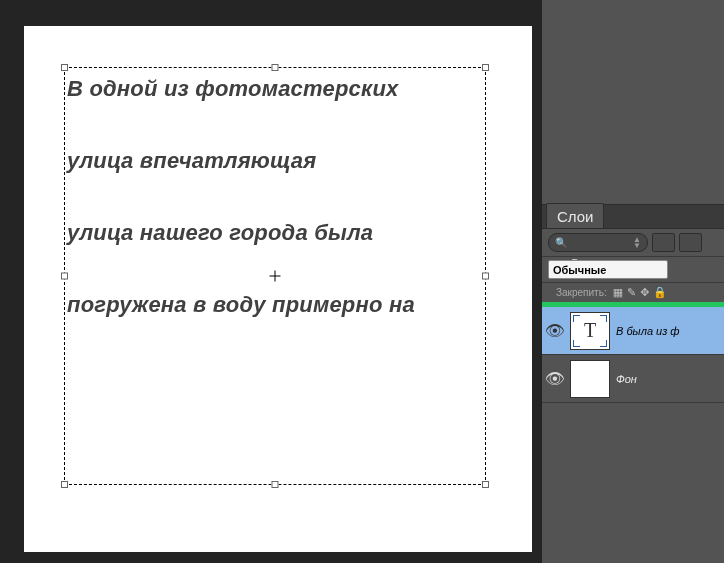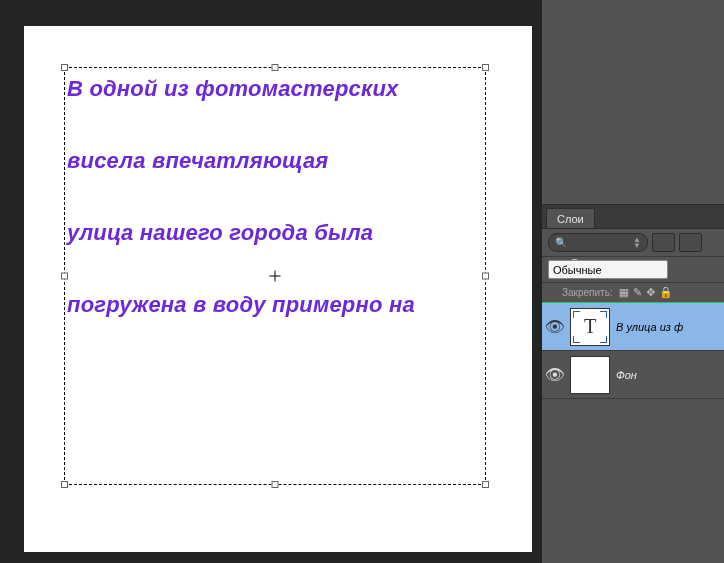--- a/index.html
+++ b/index.html
@@ -59,21 +59,21 @@
 .center-pt::before { left:5px; top:0; width:1px; height:11px; }
 .center-pt::after { left:0; top:5px; width:11px; height:1px; }
 .text-block {
   position: absolute;
   left: 43px; top: 50px;
   width: 420px;
   font-family: Arial, Helvetica, sans-serif;
   font-weight: 900;
   font-style: italic;
   font-size: 22px;
-  color: #6d28d9;
+  color: #404040;
   letter-spacing: 0.2px;
 }
 .text-block .line { margin-bottom: 46px; white-space: nowrap; }
 .text-block .line:last-child { margin-bottom: 16px; }
 
 
 .rpanel {
   position: absolute;
   left: 542px; top: 0;
   width: 182px; height: 563px;
@@ -89,21 +89,21 @@
 .tabs {
   height: 24px;
   display: flex;
   align-items: flex-end;
   border-bottom: 1px solid #2d2d2d;
   background: #3a3a3a;
 }
 .tab {
   background: #535353;
   color: #e6e6e6;
-  font-size: 11px;
+  font-size: 15px;
   padding: 4px 10px 3px 10px;
   border: 1px solid #2d2d2d;
   border-bottom: none;
   margin-left: 4px;
   border-radius: 2px 2px 0 0;
 }
 .filter-row {
   display: flex;
   align-items: center;
   padding: 4px 6px;
@@ -126,37 +126,38 @@
 .sq-btn {
   width: 23px; height: 19px;
   background: #4a4a4a;
   border: 1px solid #2d2d2d;
   border-radius: 2px;
 }
 .blend-row {
   display: flex; align-items: center;
   padding: 3px 6px;
   border-bottom: 1px solid #3a3a3a;
+  font-weight: bold;
 }
 .blend-select {
   flex: 0 0 120px;
   height: 19px;
   background: #f5f5f5;
   border: 1px solid #888;
   border-radius: 2px;
   font-size: 11px;
   color: #000;
   padding: 1px 4px;
   display: flex; align-items: center;
 }
 .lock-row {
   display: flex; align-items: center;
-  padding: 3px 20px;
+  padding: 3px 14px;
   gap: 6px;
-  border-bottom: 1px solid #22c55e;
+  border-bottom: 5px solid #22c55e;
   color: #a9a9a9;
   font-size: 10px;
 }
 .lock-icons { display:flex; gap:4px; color:#bdbdbd; font-size:11px; }
 .layers-list { }
 .layer-row {
   display: flex; align-items: center;
   height: 48px;
   border-bottom: 1px solid #3a3a3a;
   padding: 0 4px;
@@ -195,21 +196,21 @@
 }
 .layer-row.sel .layer-name { color:#000; }
 </style>
 </head>
 <body>
 
 <div class="workspace">
   <div class="canvas">
     <div class="text-block">
       <div class="line">В одной из фотомастерских</div>
-      <div class="line">висела впечатляющая</div>
+      <div class="line">улица впечатляющая</div>
       <div class="line">улица нашего города была</div>
       <div class="line">погружена в воду примерно на</div>
     </div>
     <div class="selection">
       <div class="anchor a-tl"></div>
       <div class="anchor a-tm"></div>
       <div class="anchor a-tr"></div>
       <div class="anchor a-ml"></div>
       <div class="anchor a-mr"></div>
       <div class="anchor a-bl"></div>
@@ -254,21 +255,21 @@
     <div class="layers-list">
       <div class="layer-row sel">
         <div class="eye">
           <span>👁</span>
         </div>
         <div class="thumb">
           <span class="corners"></span>
             <span class="corners2"></span>
           <span class="t-letter">T</span>
         </div>
-        <div class="layer-name">В улица из ф</div>
+        <div class="layer-name">В была из ф</div>
       </div>
       <div class="layer-row">
         <div class="eye">
           <span>👁</span>
         </div>
         <div class="thumb"></div>
         <div class="layer-name">Фон</div>
       </div>
     </div>
   </div>

